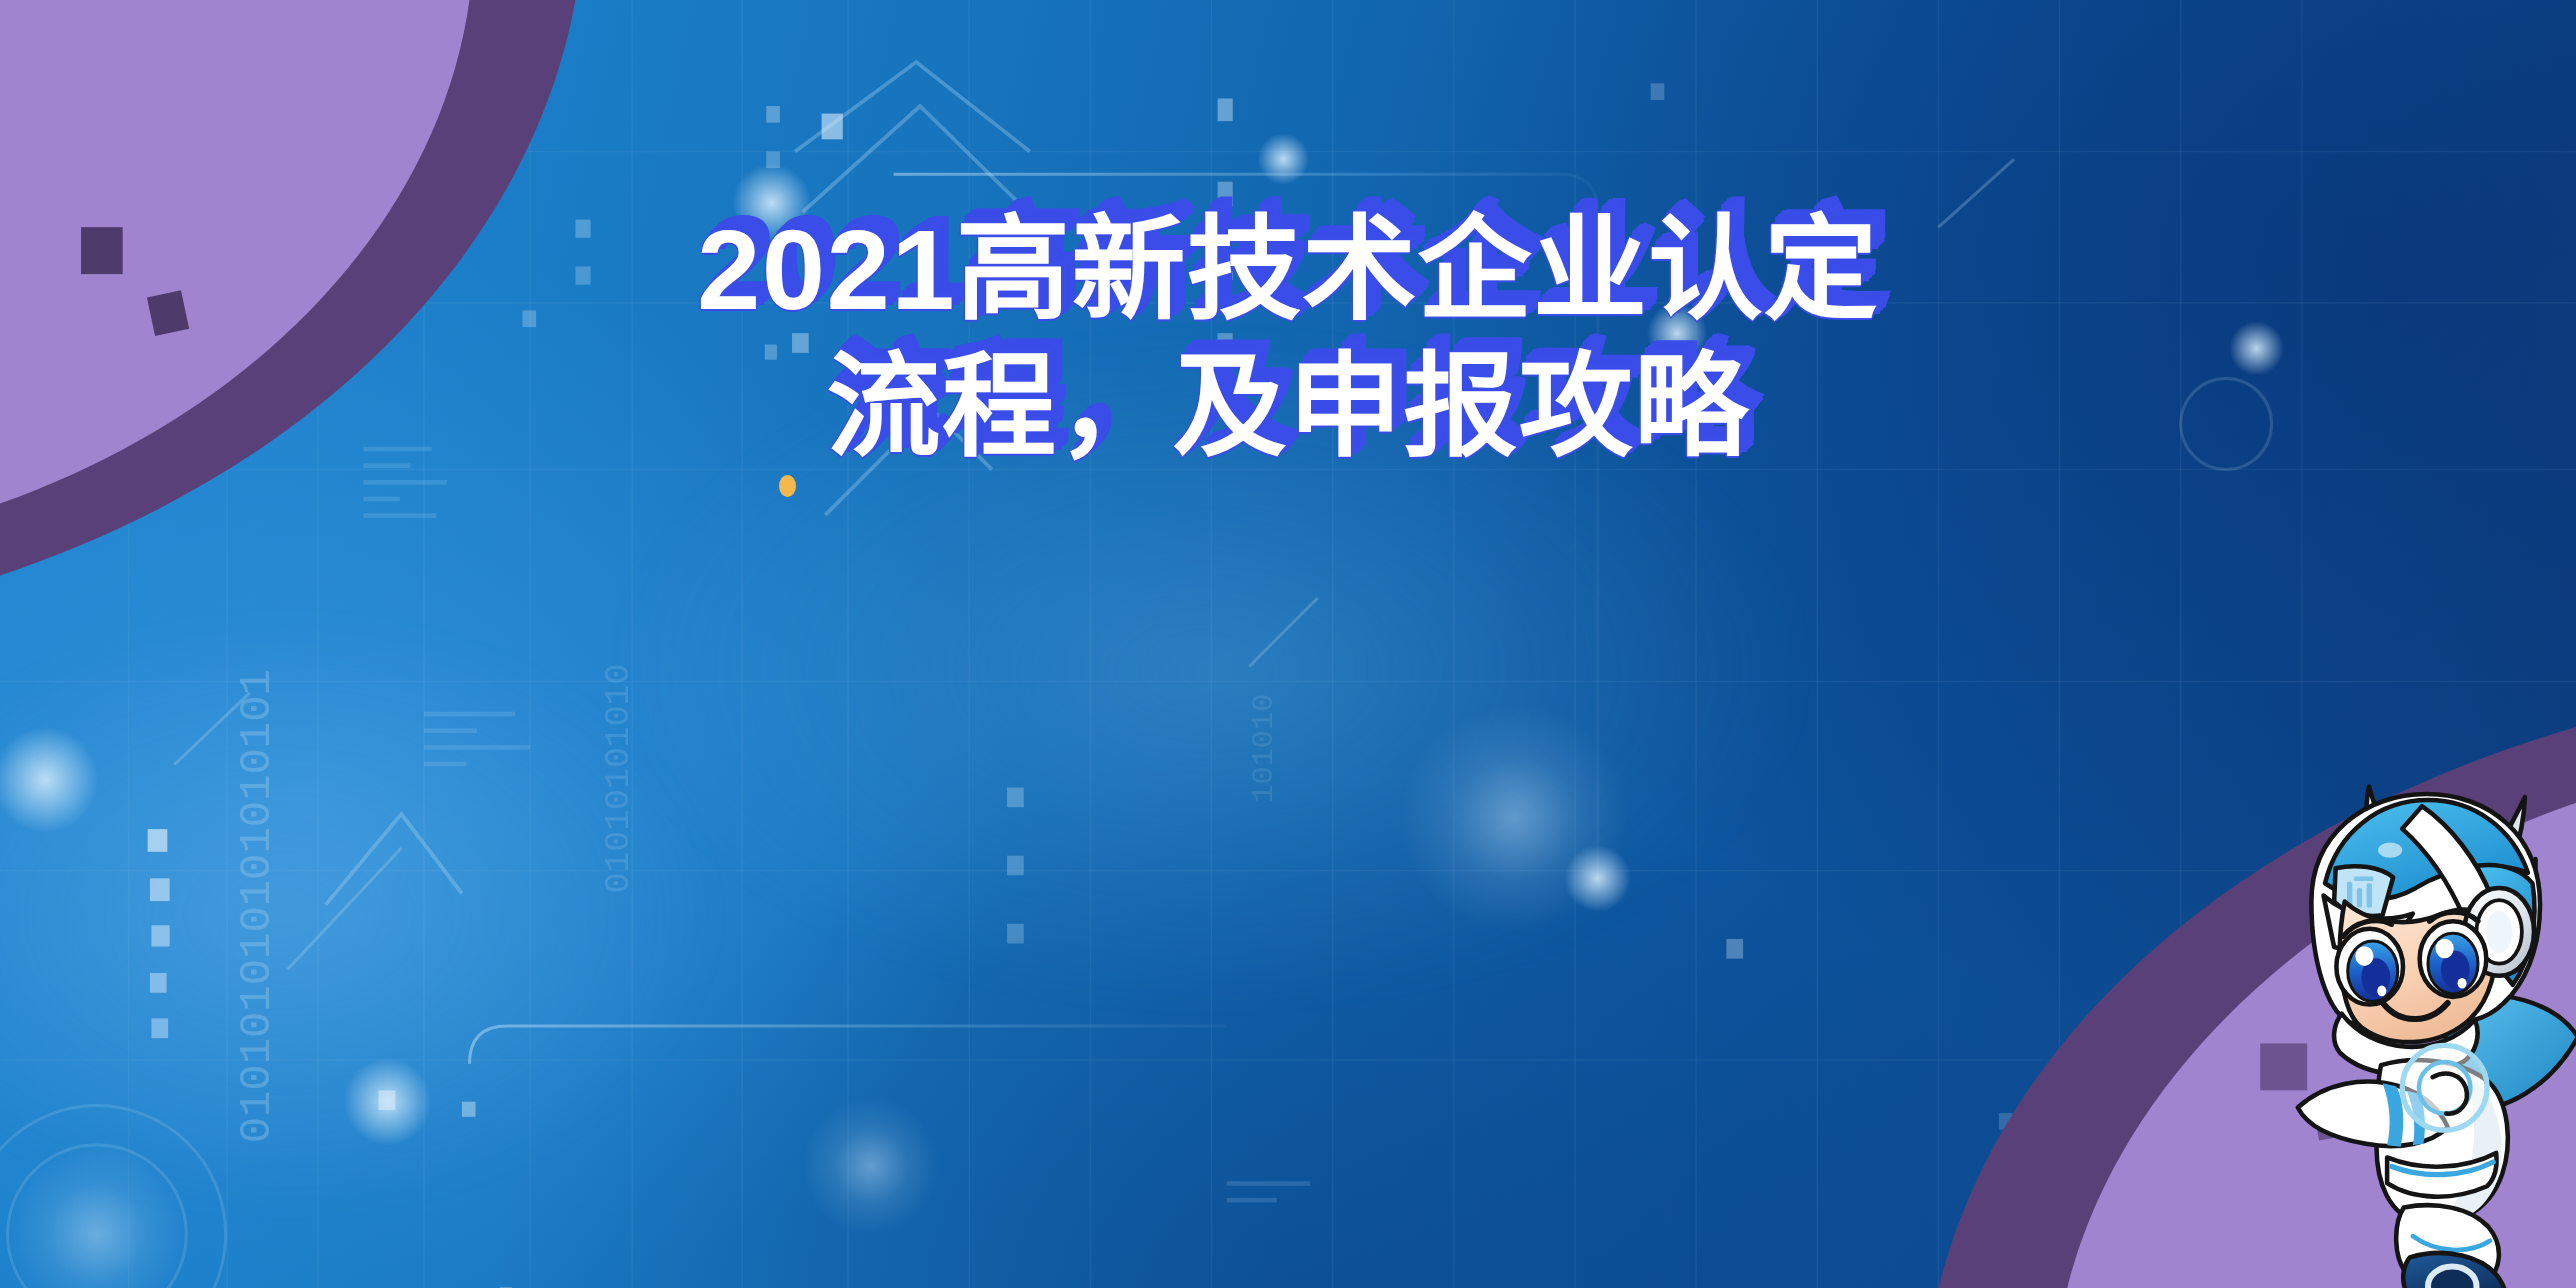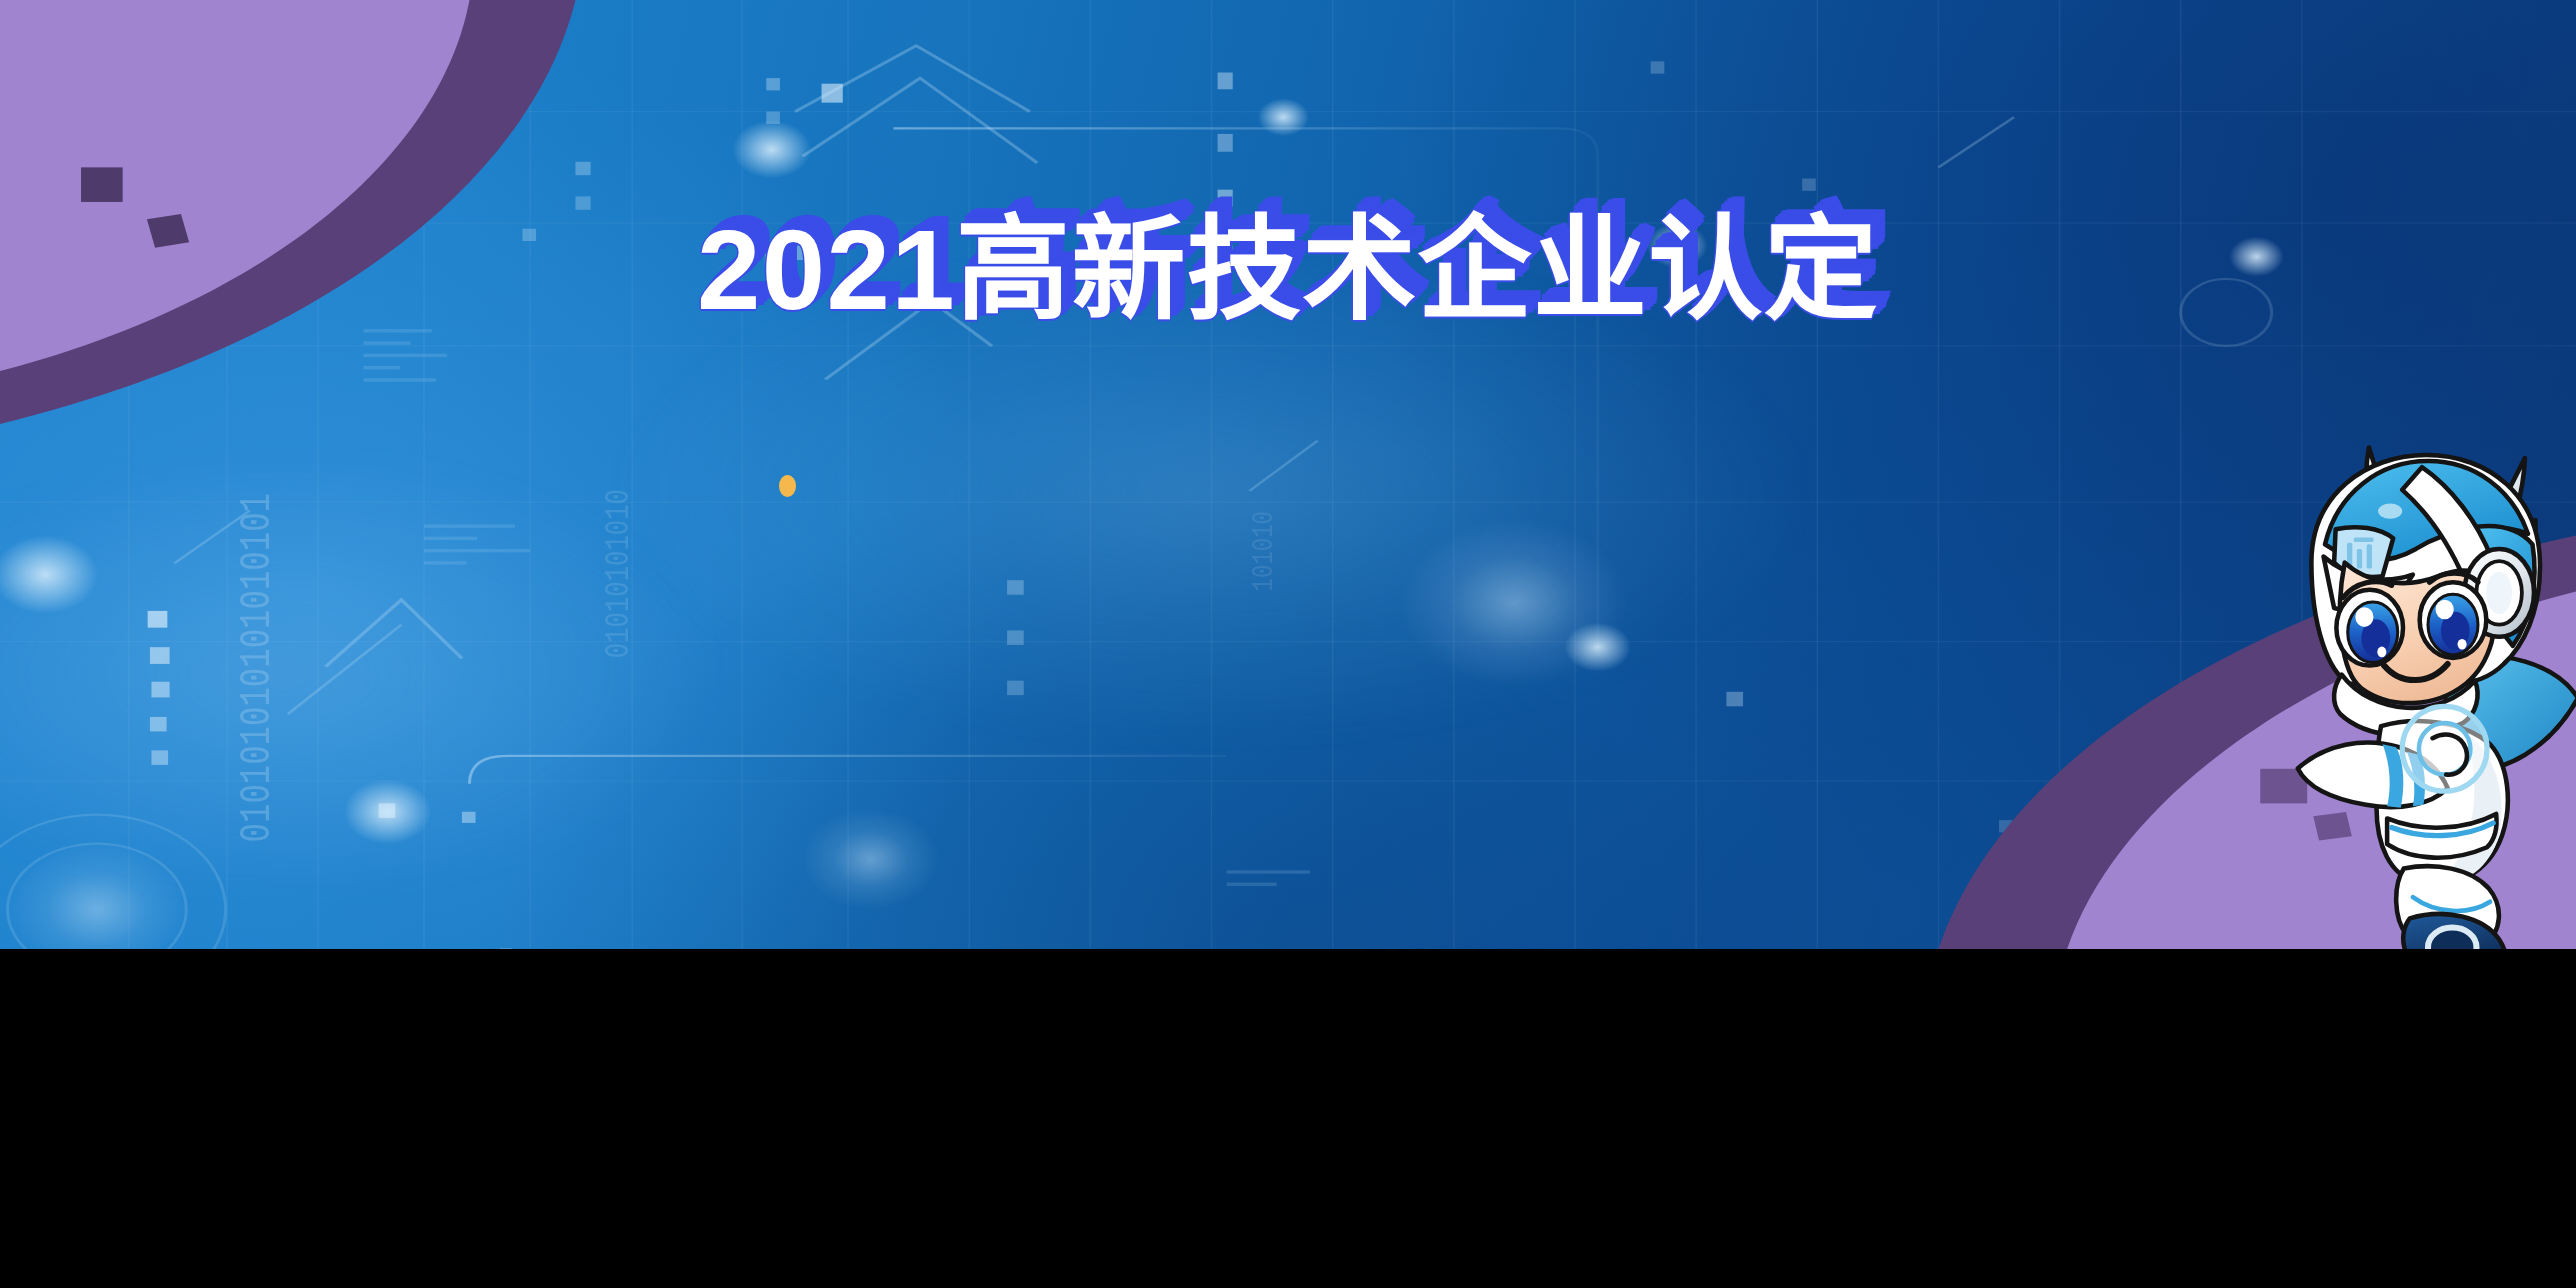--- a/index.html
+++ b/index.html
@@ -4,21 +4,21 @@
 <title>2021高新技术企业认定</title>
 <style>
   html, body {
     margin: 0;
     padding: 0;
     background: #000;
   }
   #banner {
     position: relative;
     width: 2576px;
-    height: 949px;
+    height: 1288px;
     overflow: hidden;
     font-family: "Liberation Sans", "DejaVu Sans", sans-serif;
     background: #1878c4;
   }
 
   
   .bg-base {
     position: absolute;
     inset: 0;
     background:
@@ -325,20 +325,21 @@
     <g>
       <path d="M 3402 1701 L 2560 1701 C 2640 1380 2930 1100 3402 960 Z" fill="#5a4078"></path>
       <path d="M 3402 1701 L 2730 1701 C 2800 1420 3060 1180 3402 1060 Z" fill="#a084cf"></path>
       <rect x="2985" y="1378" width="62" height="62" fill="#6d5490"></rect>
       <rect x="0" y="0" width="44" height="44" fill="#6d5490" transform="translate(3055,1463) rotate(-10)"></rect>
     </g>
   </svg>
 
   <div class="title-block">
     <span class="title-line" id="title-line-1">2021高新技术企业认定</span>
+    <span class="title-line" id="title-line-2">流程，及申报攻略</span>
   </div>
   <div class="accent-dot"></div>
 
   <div class="mascot">
     <svg viewBox="0 0 560 730">
       <defs>
         <linearGradient id="helmBlue" x1="0" y1="0" x2="0.6" y2="1">
           <stop offset="0%" stop-color="#4fc0ef"></stop>
           <stop offset="100%" stop-color="#1d8fd0"></stop>
         </linearGradient>

